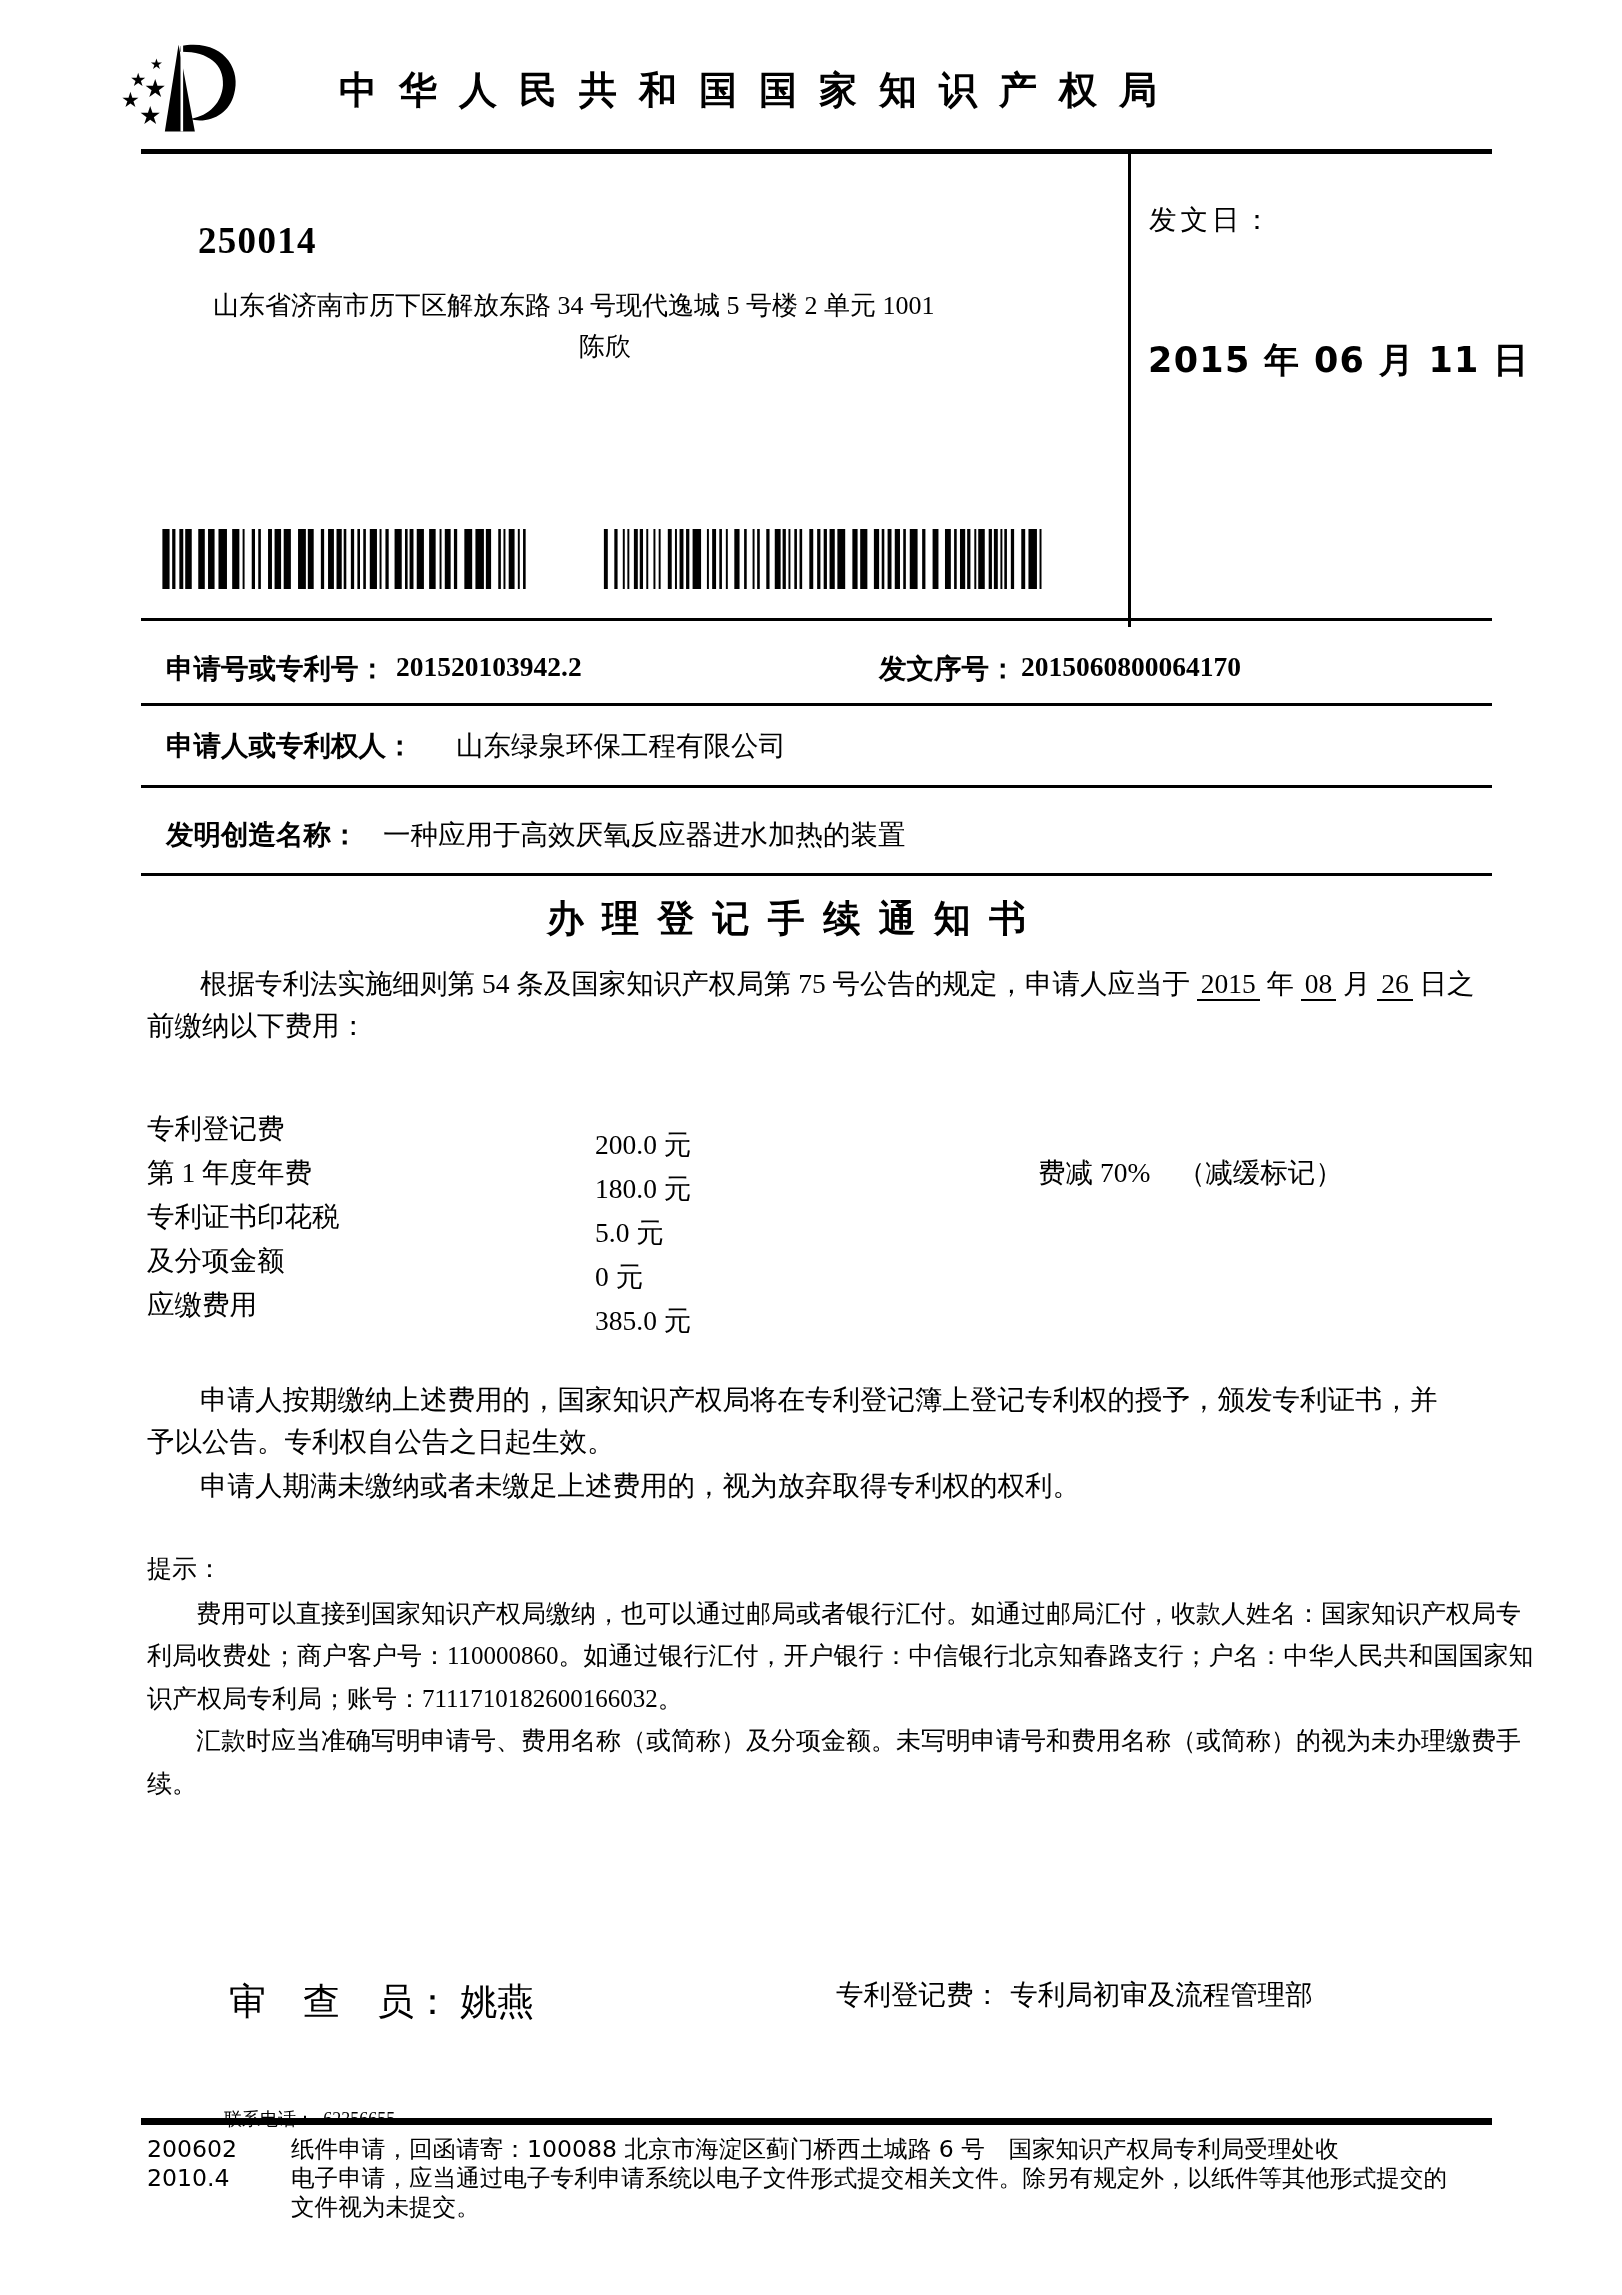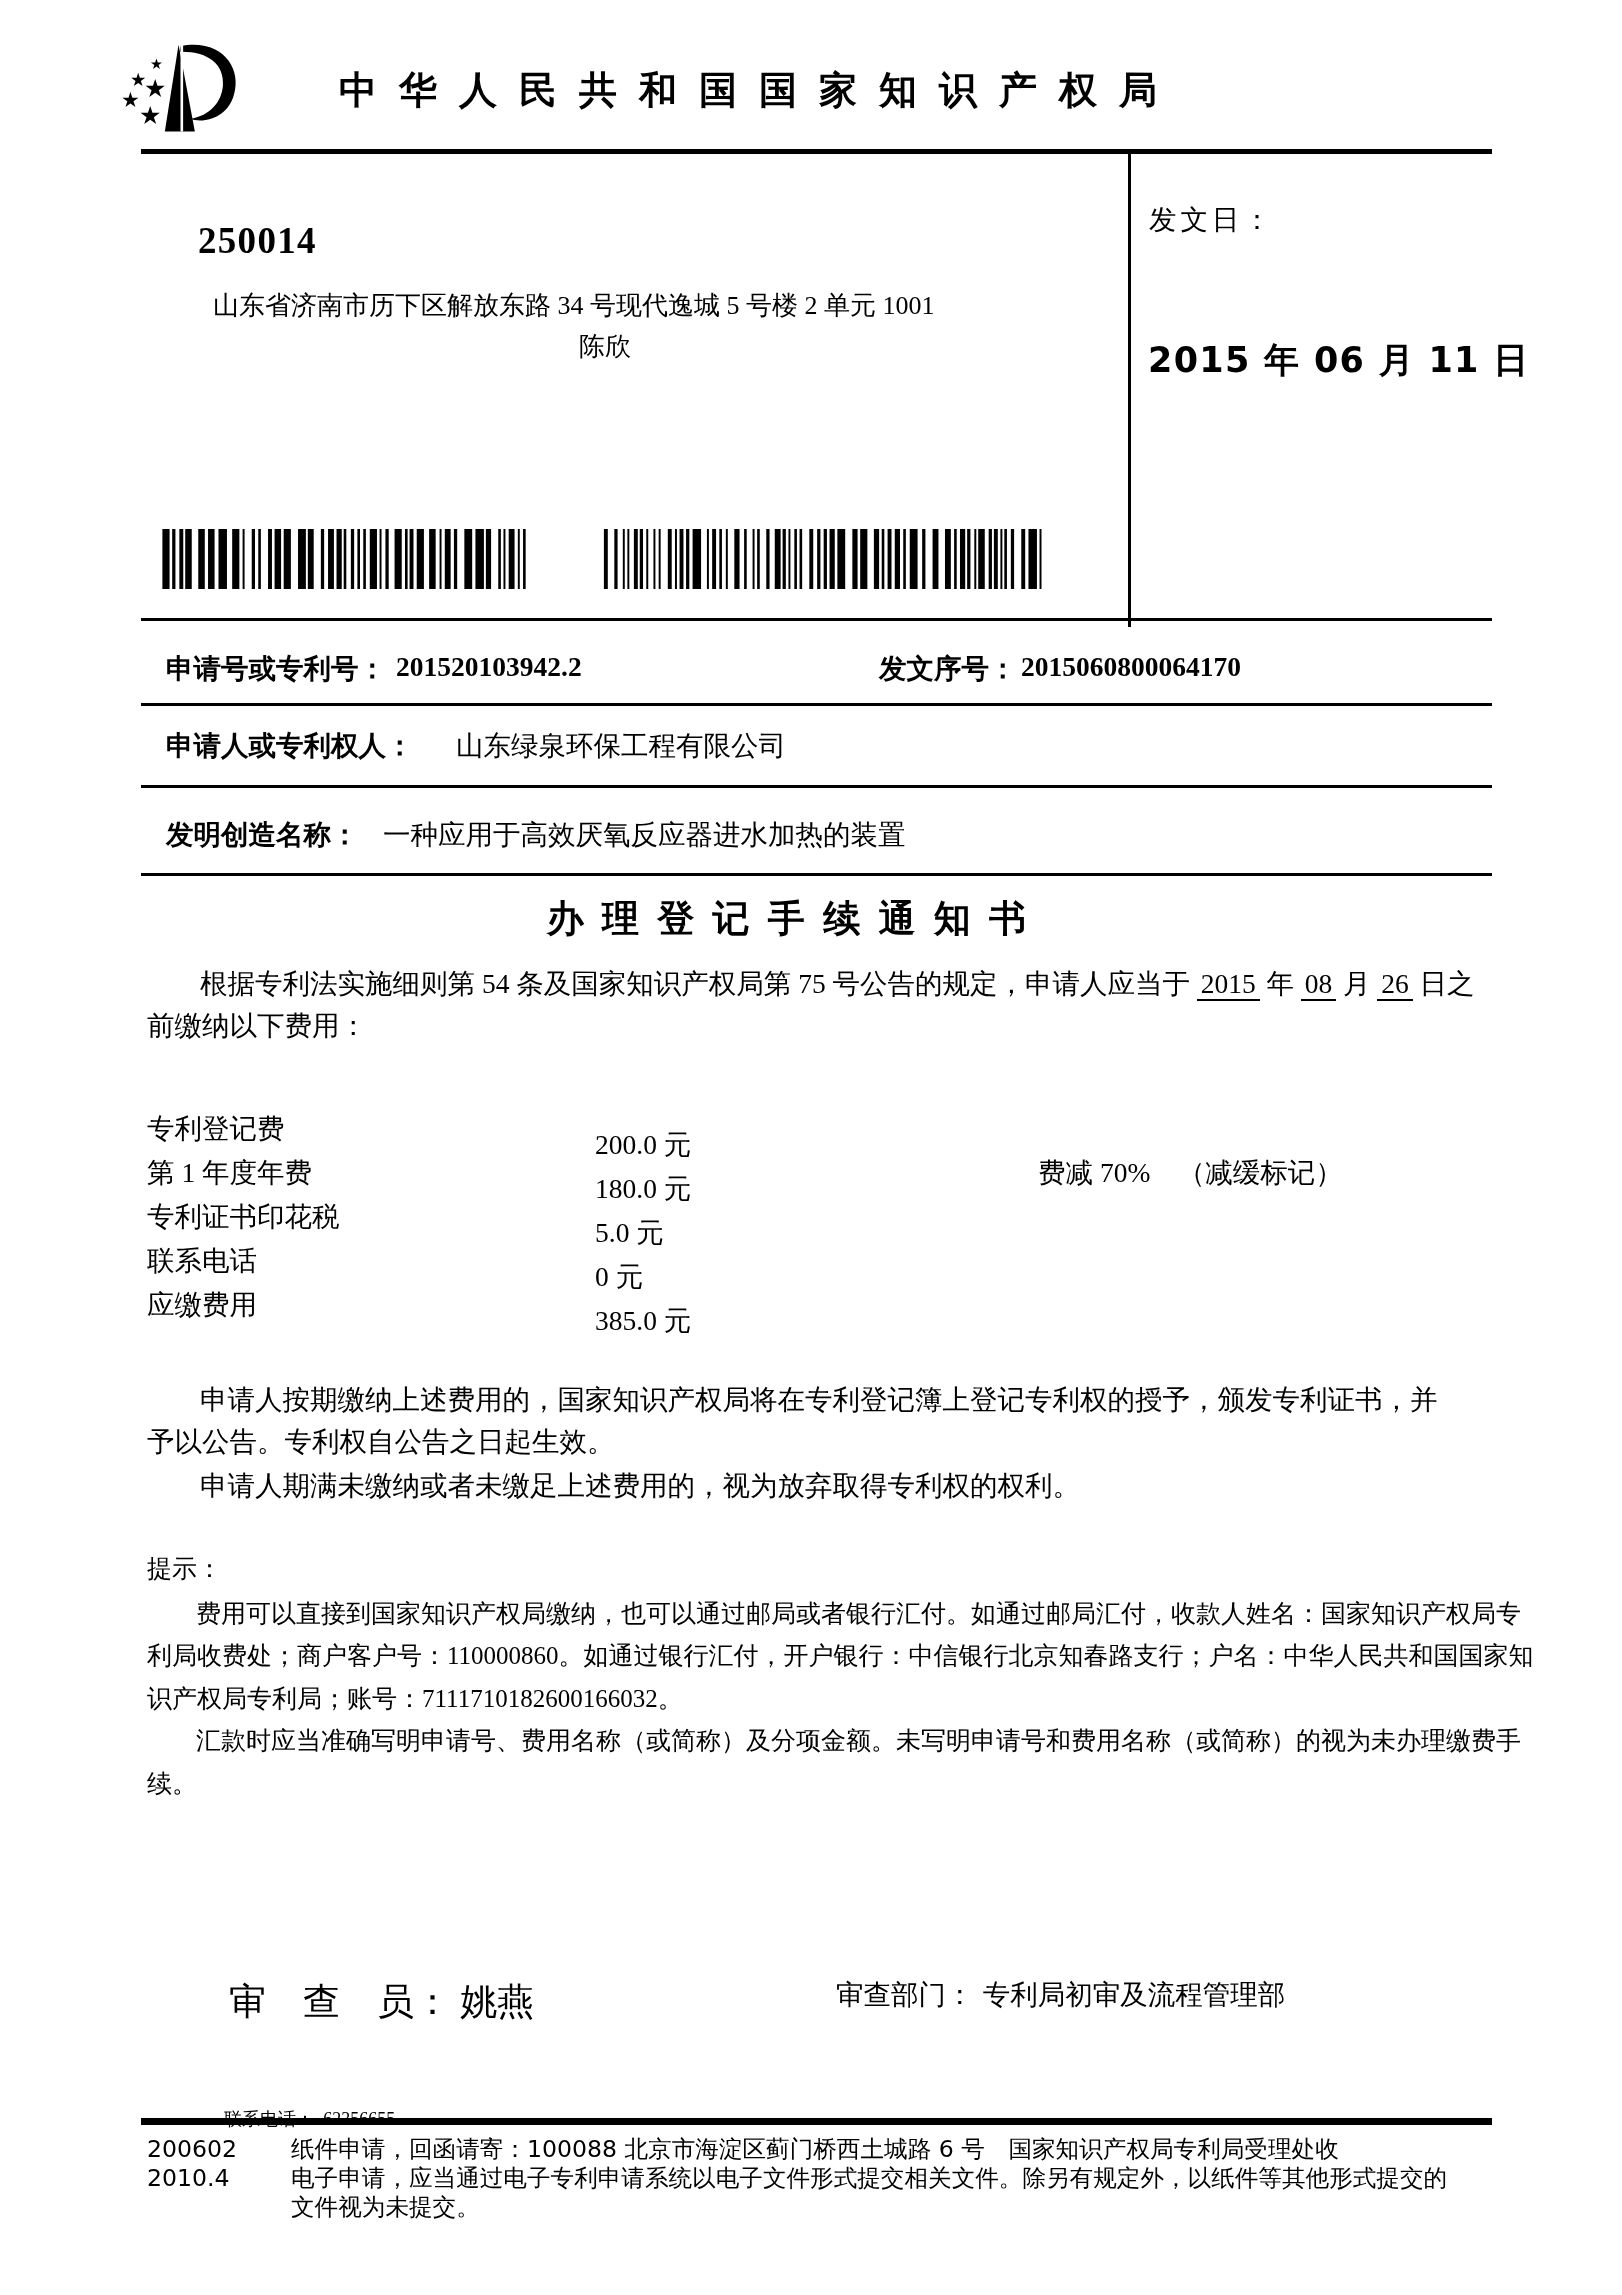--- a/index.html
+++ b/index.html
@@ -267,21 +267,21 @@
       <div class="fee-label">第 1 年度年费</div>
       <div class="fee-amount">180.0 元</div>
       <div class="fee-remark">费减 70%　（减缓标记）</div>
     </div>
     <div class="fee-row">
       <div class="fee-label">专利证书印花税</div>
       <div class="fee-amount">5.0 元</div>
       <div class="fee-remark"></div>
     </div>
     <div class="fee-row">
-      <div class="fee-label">联系电话</div>
+      <div class="fee-label">及分项金额</div>
       <div class="fee-amount">0 元</div>
       <div class="fee-remark"></div>
     </div>
     <div class="fee-row">
       <div class="fee-label">应缴费用</div>
       <div class="fee-amount">385.0 元</div>
       <div class="fee-remark"></div>
     </div>
   </div>
 
@@ -290,21 +290,21 @@
   <div class="abs body-line para2">申请人期满未缴纳或者未缴足上述费用的，视为放弃取得专利权的权利。</div>
 
   <div class="abs tips-label">提示：</div>
   <div class="tip tip-0">费用可以直接到国家知识产权局缴纳，也可以通过邮局或者银行汇付。如通过邮局汇付，收款人姓名：国家知识产权局专</div>
   <div class="tip tip-1">利局收费处；商户客户号：110000860。如通过银行汇付，开户银行：中信银行北京知春路支行；户名：中华人民共和国国家知</div>
   <div class="tip tip-2">识产权局专利局；账号：7111710182600166032。</div>
   <div class="tip tip-3">汇款时应当准确写明申请号、费用名称（或简称）及分项金额。未写明申请号和费用名称（或简称）的视为未办理缴费手</div>
   <div class="tip tip-4">续。</div>
 
   <div class="abs examiner-row"><span>审　查　员：</span><span class="signoff-gap"></span><span>姚燕</span></div>
-  <div class="abs dept-row"><span>审查部门：</span><span class="signoff-gap"></span><span>专利局初审及流程管理部</span></div>
+  <div class="abs dept-row"><span>专利登记费：</span><span class="signoff-gap"></span><span>专利局初审及流程管理部</span></div>
   <div class="abs phone-row"><span>联系电话：</span><span class="signoff-gap"></span><span>62356655</span></div>
 
   <div class="rule rule-bottom"></div>
   <div class="footer">
     <div class="footer-codes">
       <div>200602</div>
       <div>2010.4</div>
     </div>
     <div class="footer-text">
       <div>纸件申请，回函请寄：100088 北京市海淀区蓟门桥西土城路 6 号　国家知识产权局专利局受理处收</div>

